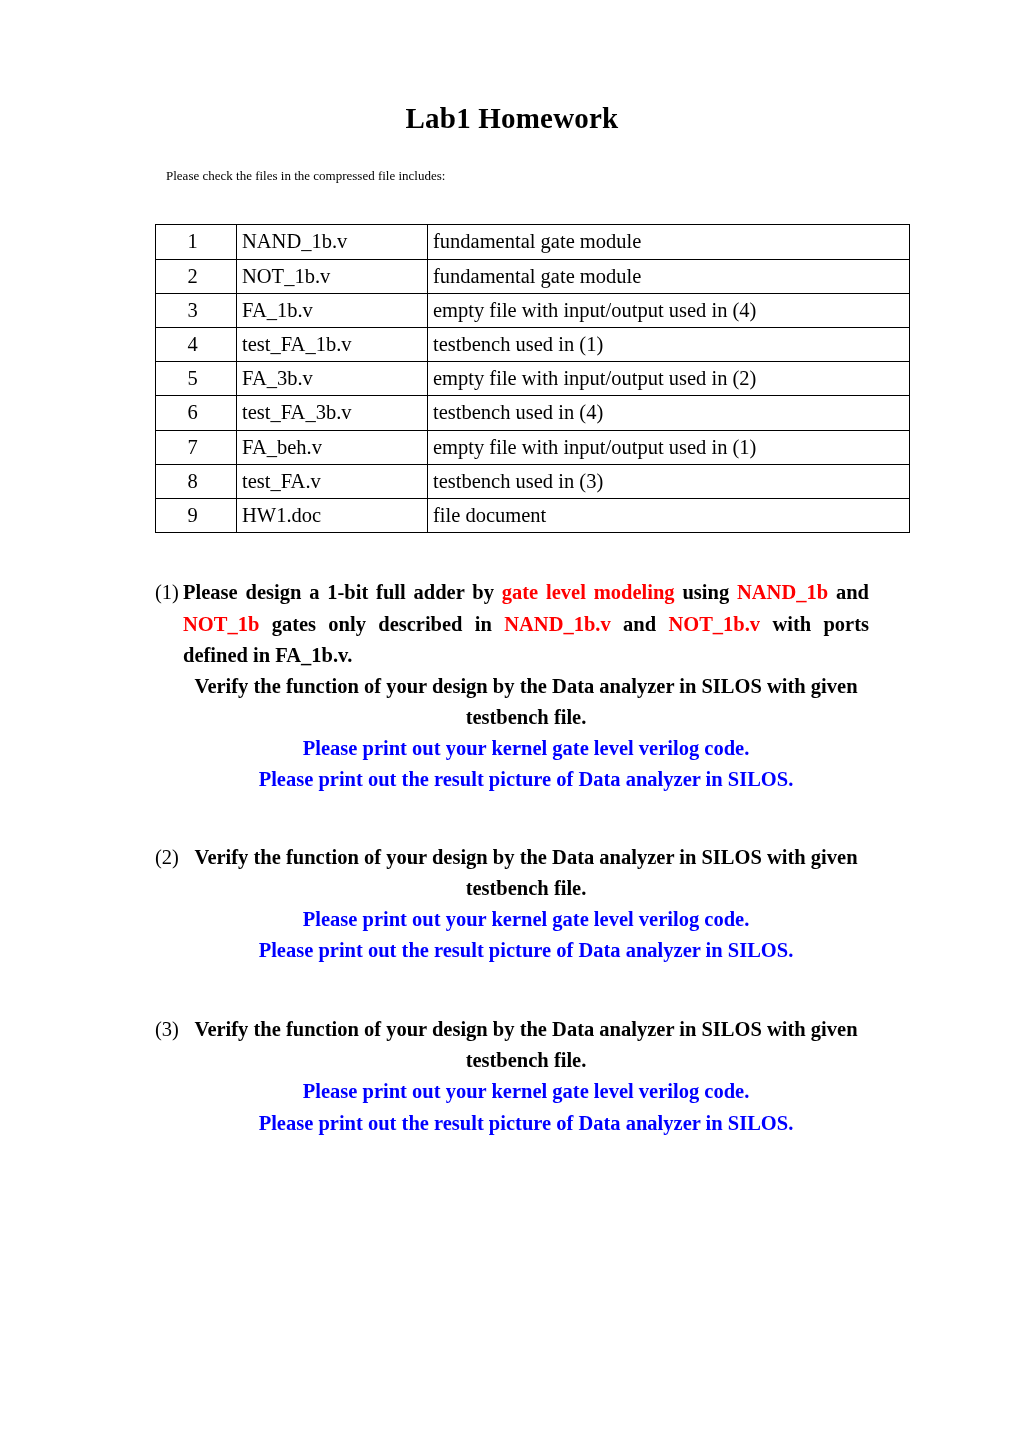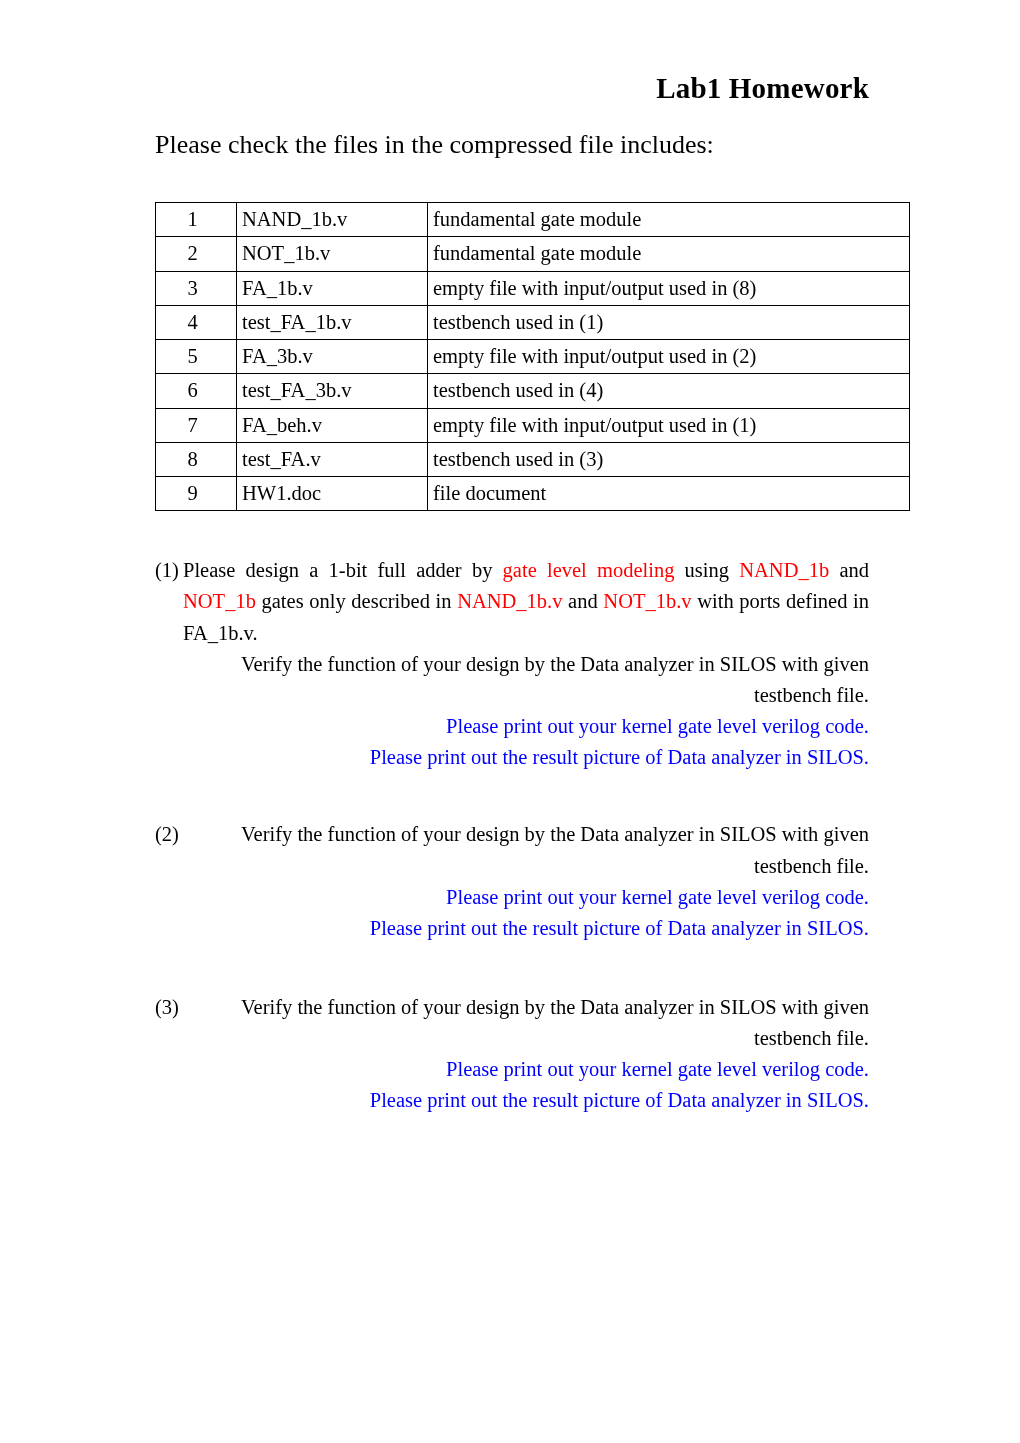--- a/index.html
+++ b/index.html
@@ -24,31 +24,31 @@
     position: absolute;
     left: 155px;
     top: 0;
     width: 714px;
   }
 
   
   .doc-title {
     font-size: 29px;
     font-weight: bold;
-    text-align: right;
+    text-align: center;
     margin: 0;
-    padding-top: 72px;
+    padding-top: 102px;
     letter-spacing: 0.2px;
     line-height: 1.12;
   }
 
   
   .intro {
-    font-size: 26px;
-    margin: 0;
+    font-size: 13px;
+    margin: 11px;
     padding-top: 22px;
     line-height: 1.45;
   }
 
   
   .file-table {
     border-collapse: collapse;
     width: 714px;
     margin-top: 38px;
     table-layout: fixed;
@@ -83,28 +83,29 @@
     left: 0px;
     top: 0px;
     width: 28px;
     font-size: 20.5px;
     line-height: 1.52;
   }
   .section .body {
     margin-left: 28px;
     font-size: 20.5px;
     line-height: 1.52;
+    font-weight: bold;
   }
   .section .body p {
     margin: 0;
     text-align: justify;
     text-justify: inter-word;
   }
   .section .body p.nojust {
-    text-align: right;
+    text-align: center;
   }
   .red   { color: #FF0000; }
   .blue  { color: #0000FF; }
 
   
   .sec1 { margin-top: 44px; }
   .sec2 { margin-top: 46px; }
   .sec3 { margin-top: 48px; }
 </style>
 </head>
@@ -125,21 +126,21 @@
           <td class="c-desc">fundamental gate module</td>
         </tr>
         <tr>
           <td class="c-idx">2</td>
           <td class="c-file">NOT_1b.v</td>
           <td class="c-desc">fundamental gate module</td>
         </tr>
         <tr>
           <td class="c-idx">3</td>
           <td class="c-file">FA_1b.v</td>
-          <td class="c-desc">empty file with input/output used in (8)</td>
+          <td class="c-desc">empty file with input/output used in (4)</td>
         </tr>
         <tr>
           <td class="c-idx">4</td>
           <td class="c-file">test_FA_1b.v</td>
           <td class="c-desc">testbench used in (1)</td>
         </tr>
         <tr>
           <td class="c-idx">5</td>
           <td class="c-file">FA_3b.v</td>
           <td class="c-desc">empty file with input/output used in (2)</td>

